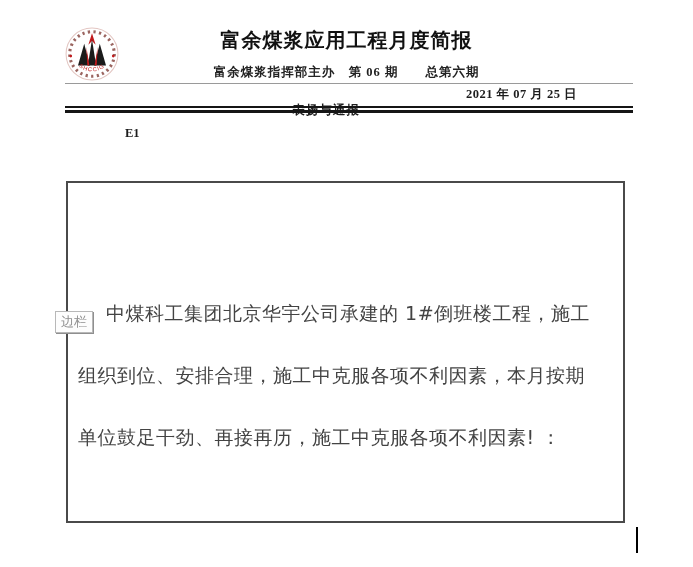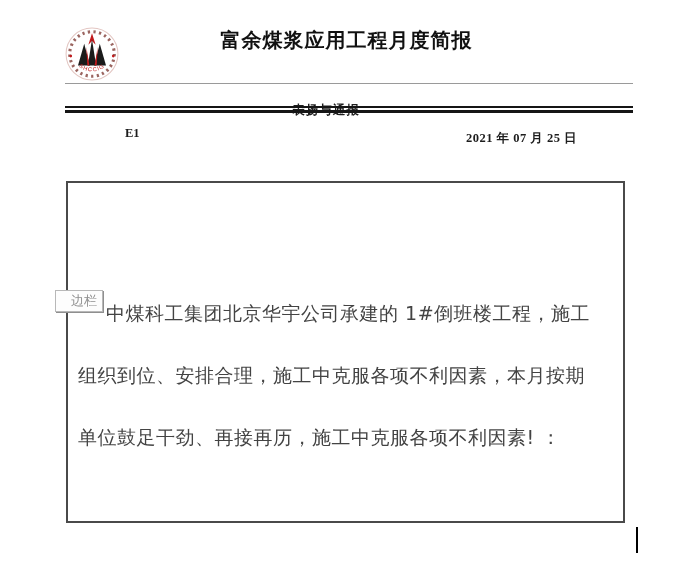--- a/index.html
+++ b/index.html
@@ -28,21 +28,21 @@
   .thin-rule{
     position:absolute;left:65px;top:83px;width:568px;height:0;
     border-top:1px solid #9a9a9a;
   }
   .hdr-row{
     position:absolute;left:65px;top:86px;width:568px;height:20px;
     font-size:12.5px;font-weight:600;color:#1d1d1d;
   }
   .hdr-code{position:absolute;left:60px;top:0;margin-top:40px;}
   .hdr-section{position:absolute;left:0;width:100%;top:16px;text-align:center;transform:translateX(-23px);letter-spacing:1px;}
-  .hdr-date{position:absolute;right:56px;top:0;letter-spacing:0.5px;margin-top:44px;}
+  .hdr-date{position:absolute;right:56px;top:0;letter-spacing:0.5px;}
   .double-rule{
     position:absolute;left:65px;top:106px;width:568px;height:2px;
     border-top:2px solid #151515;border-bottom:3px solid #151515;
   }
   
   .headline{
     position:absolute;left:0;top:131px;width:640px;height:40px;
     text-align:center;line-height:40px;white-space:nowrap;
     color:#ee1111;
   }
@@ -58,22 +58,22 @@
   .para{
     margin:115px 12px 0 10px;
     font-family:"DejaVu Sans","Liberation Sans",sans-serif;
     font-size:19px;line-height:30px;color:#434343;
     letter-spacing:0.5px;
   }
   .para .line{white-space:nowrap;margin-top:32px;}
   .para .indent{text-indent:28px;}
   
   .frame-label{
-    position:absolute;left:55px;top:290px;
-    padding:2px 5px 3px 15px;
+    position:absolute;left:55px;top:311px;
+    padding:2px 5px 3px 5px;
     background:#fdfdfd;
     border:1px solid #b8b8b8;
     box-shadow:1px 1px 0 #8f8f8f;
     font-family:"DejaVu Sans","Liberation Sans",sans-serif;
     font-size:13px;color:#8f8f8f;line-height:15px;
   }
   
   .caret{
     position:absolute;left:636px;top:527px;width:2px;height:26px;
     background:#000;
@@ -102,20 +102,21 @@
       <path d="M34.5 17 L40.5 38 L29 38 Z" fill="#1b1b1b"></path>
       <path d="M21.5 20 L24.5 38 L22.5 38 Z" fill="#c1191c"></path>
       <path d="M32.5 20 L31.5 38 L29.5 38 Z" fill="#c1191c"></path>
       <text font-size="5.5" fill="#c1191c" font-family="Liberation Sans, sans-serif" letter-spacing="1">
         <textPath href="#arcBottom" startOffset="50%" text-anchor="middle">SHCCIG</textPath>
       </text>
     </svg>
   </div>
 
   <h1 class="mast-title">富余煤浆应用工程月度简报</h1>
+  <div class="mast-sub">富余煤浆指挥部主办　第 06 期　　总第六期</div>
 
   <div class="thin-rule"></div>
   <div class="hdr-row">
     <span class="hdr-code">E1</span>
     <span class="hdr-section">表扬与通报</span>
     <span class="hdr-date">2021 年 07 月 25 日</span>
   </div>
   <div class="double-rule"></div>
 
 

